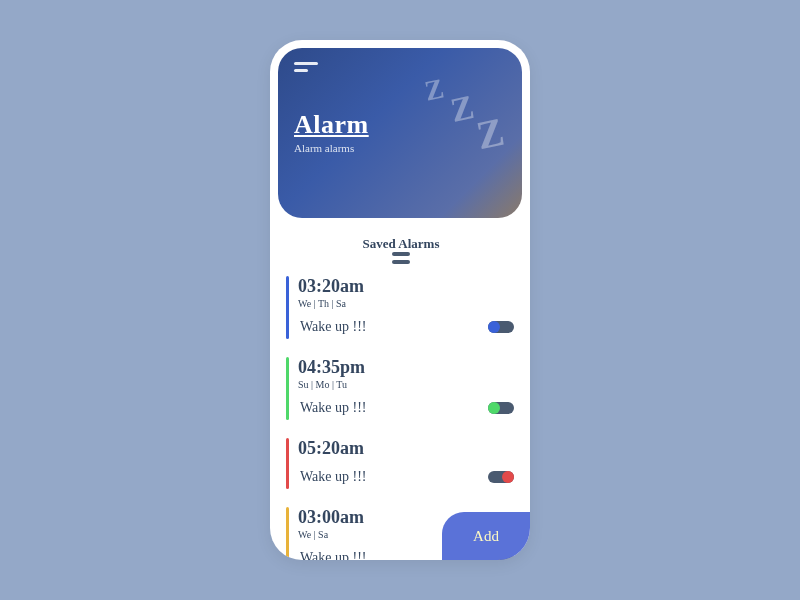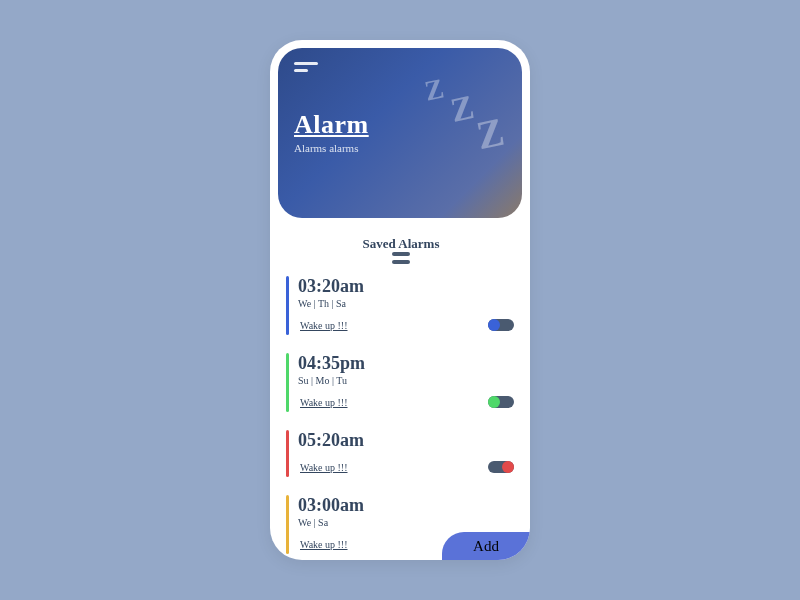--- a/index.html
+++ b/index.html
@@ -120,24 +120,23 @@
     color: #34465f;
     margin-top: 1px;
   }
   .alarm-row2 {
     display: flex;
     align-items: center;
     justify-content: space-between;
     margin-top: 10px;
   }
   .alarm-label {
-    font-size: 10px;
+    font-size: 14px;
     color: #34465f;
     padding-left: 2px;
-    text-decoration: underline;
   }
   .toggle {
     width: 26px;
     height: 12px;
     border-radius: 7px;
     background: #4a5a70;
     position: relative;
   }
   .toggle .knob {
     position: absolute;
@@ -148,23 +147,23 @@
     background: var(--accent);
   }
   .toggle.on .knob { left: 0; }
   .toggle.off .knob { right: 0; }
 
   .add-btn {
     position: absolute;
     right: 0;
     bottom: 0;
     width: 88px;
-    height: 28px;
+    height: 48px;
     background: #5a72d8;
-    color: #000000;
+    color: #fef9c3;
     border-top-left-radius: 22px;
     display: flex;
     align-items: center;
     justify-content: center;
     font-size: 15px;
     font-weight: 500;
     font-family: Georgia, serif;
     cursor: pointer;
   }
 </style>
@@ -172,21 +171,21 @@
 <body>
 
 <div class="phone">
 
   <div class="hero">
     <div class="menu-icon">
       <span></span>
         <span></span>
     </div>
     <div class="hero-title">Alarm</div>
-    <div class="hero-sub">Alarms alarms</div>
+    <div class="hero-sub">Alarm alarms</div>
     <div class="zzz">
       <span class="z1">Z</span>
         <span class="z2">Z</span>
         <span class="z3">Z</span>
     </div>
   </div>
 
   <div class="list-area">
     <div class="list-header">
       <div class="list-title">Saved Alarms</div>

